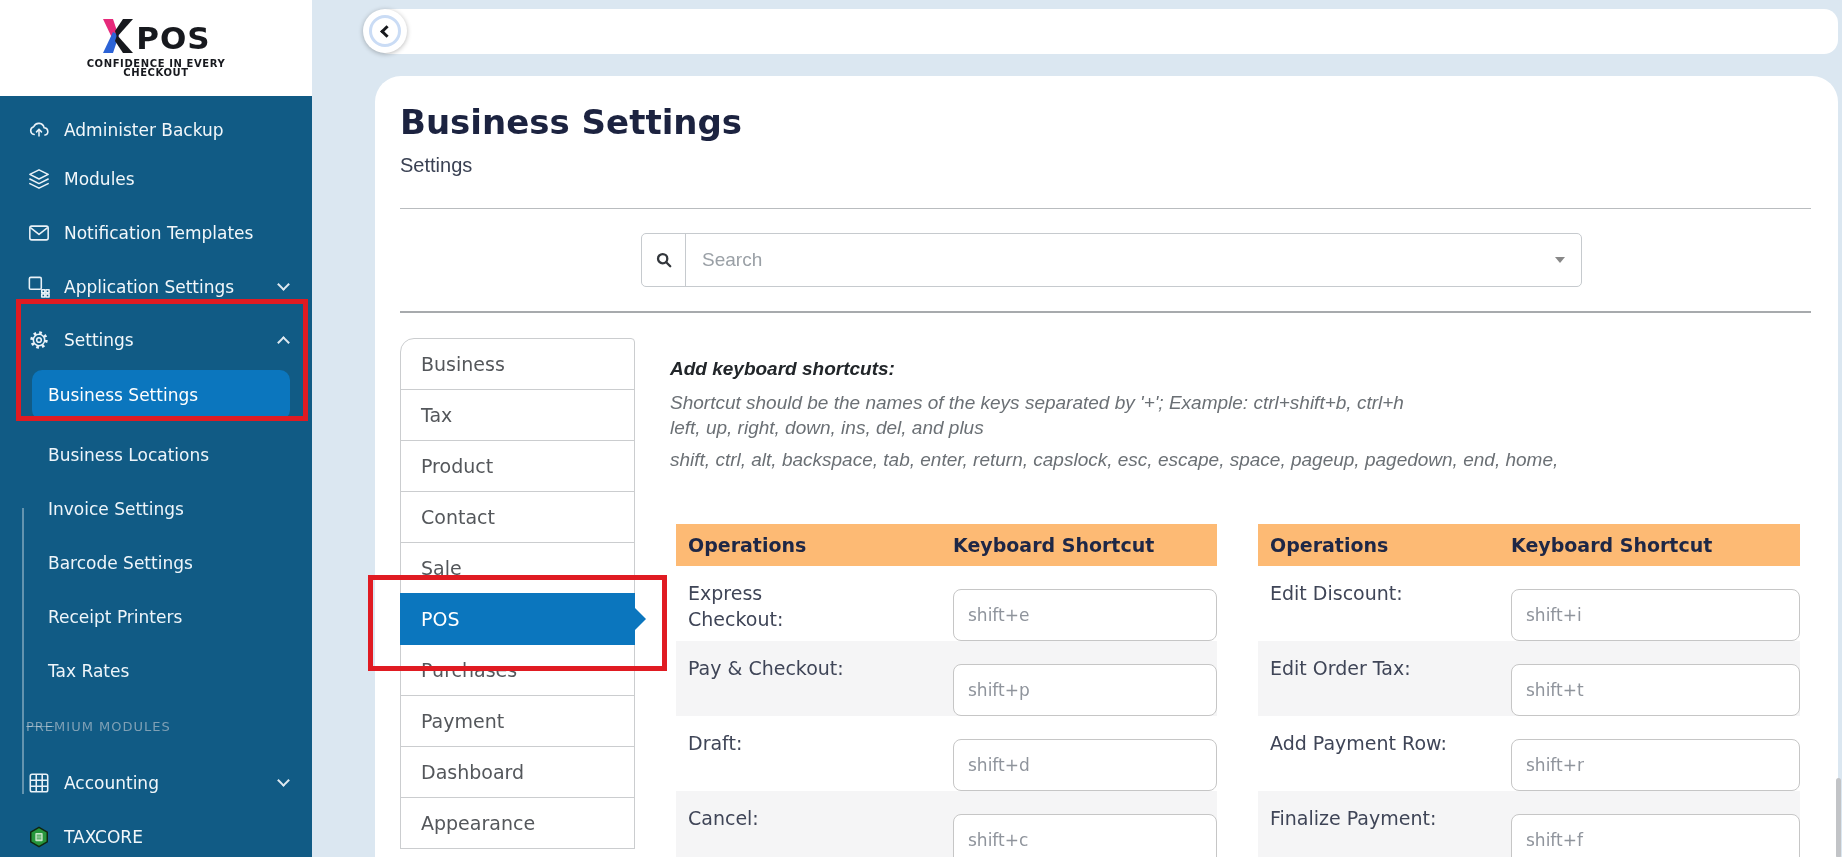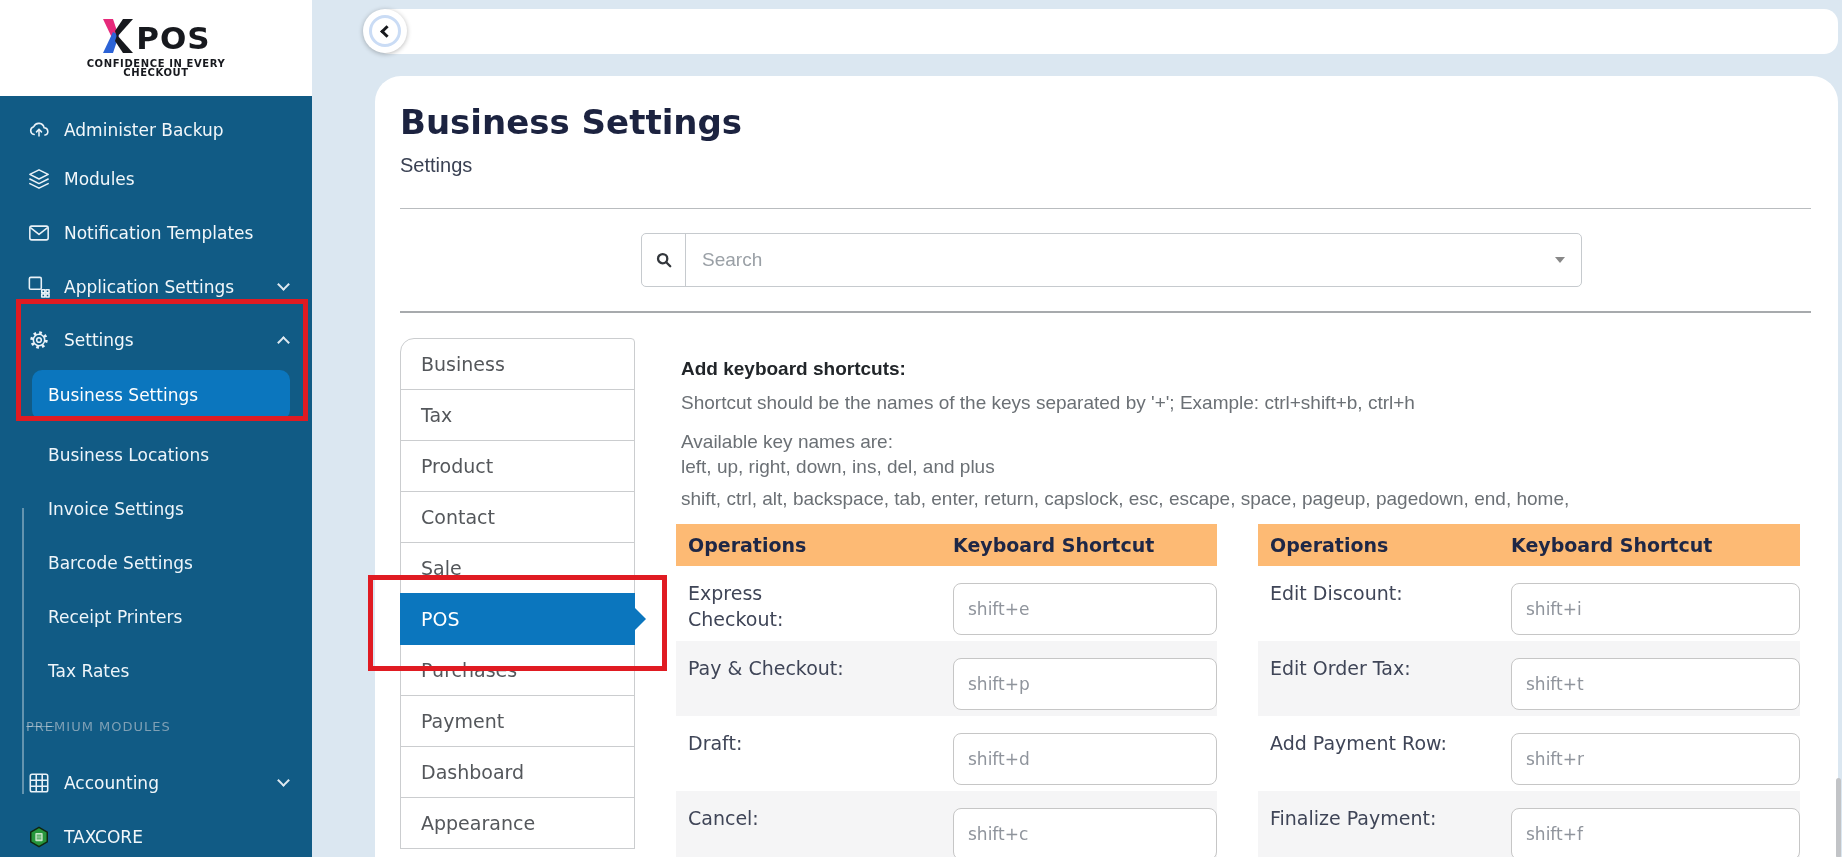--- a/index.html
+++ b/index.html
@@ -59,39 +59,39 @@
   
   .tabs { position:absolute; left:25px; top:262px; width:235px; }
   .tab { height:52px; background:#ffffff; border:1px solid #cbcdcf; margin-top:-1px; line-height:51px; padding-left:20px;
     font-family:"DejaVu Sans", sans-serif; font-size:19px; color:#54575b; cursor:pointer; position:relative; }
   .tab.first { border-radius:14px 4px 0 0; margin-top:0; }
   .tab.active { background:#0b76be; border-color:#0b76be; color:#ffffff; z-index:2; }
   .tab.active::after { content:""; position:absolute; right:-12px; top:50%; transform:translateY(-50%);
     border-top:12px solid transparent; border-bottom:12px solid transparent; border-left:12px solid #0b76be; }
 
   
-  .panel { position:absolute; left:306px; top:282px; width:1140px; }
+  .panel { position:absolute; left:295px; top:282px; width:1140px;font-style:italic; }
   .sc-heading { font-size:19px; font-weight:bold; color:#212529; }
   .sc-desc { margin-top:12px; font-size:19px; color:#6b7075; }
   .sc-intro { margin-top:17px; font-size:19px; color:#6b7075; }
   .sc-keys { font-size:19px; color:#6b7075; line-height:27px; }
   .sc-keys.k1 { margin-top:5px; }
 
   .sc-table { position:absolute; top:448px; }
   .sc-table.t1 { left:301px; width:541px; }
   .sc-table.t2 { left:883px; width:542px; }
   .sc-head { display:flex; height:42px; align-items:center; background:#fdba74; }
   .sc-h-op { flex:1; padding-left:12px; font-family:"DejaVu Sans", sans-serif; font-weight:bold; font-size:19px; color:#1e2746; }
   .sc-h-ks { font-family:"DejaVu Sans", sans-serif; font-weight:bold; font-size:19px; color:#1e2746; }
   .t1 .sc-h-ks { width:264px; }
   .t2 .sc-h-ks { width:289px; }
   .sc-row { display:flex; height:75px; background:#ffffff; }
   .sc-row.striped { background:#f5f5f6; }
   .sc-label { flex:1; padding:14px 0 0 12px; font-family:"DejaVu Sans", sans-serif; font-size:19px; color:#3f4557; line-height:26px; white-space:pre-line; }
-  .sc-cell { display:flex; align-items:center;padding-left:35px; }
+  .sc-cell { display:flex; align-items:flex-end;padding-left:35px; }
   .sc-input { margin-top:11px; height:52px; border:1px solid #c6c6c6; border-radius:8px; padding-left:14px;
     font-family:"DejaVu Sans", sans-serif; font-size:17px; color:#8f949c; outline:none; background:#fff; }
   .t1 .sc-input { width:264px; }
   .t2 .sc-input { width:289px; }
 
   
   .annotation { position:absolute; border:5px solid #e01b22; z-index:50; pointer-events:none; }
   .anno-sidebar { left:16px; top:299px; width:292px; height:122px; }
   .anno-pos { left:368px; top:575px; width:299px; height:96px; }
 
@@ -267,21 +267,20 @@
       <div class="tab active">POS</div>
       <div class="tab">Purchases</div>
       <div class="tab">Payment</div>
       <div class="tab">Dashboard</div>
       <div class="tab">Appearance</div>
     </div>
 
     <div class="panel">
       <div class="sc-heading">Add keyboard shortcuts:</div>
       <div class="sc-desc">Shortcut should be the names of the keys separated by '+'; Example: ctrl+shift+b, ctrl+h</div>
-      <div class="sc-intro">Available key names are:</div>
       <div class="sc-keys">left, up, right, down, ins, del, and plus</div>
       <div class="sc-keys k1">shift, ctrl, alt, backspace, tab, enter, return, capslock, esc, escape, space, pageup, pagedown, end, home,</div>
     </div>
 
     <div class="sc-table t1">
       <div class="sc-head">
         <div class="sc-h-op">Operations</div>
         <div class="sc-h-ks">Keyboard Shortcut</div>
       </div>
       <div class="sc-row">

